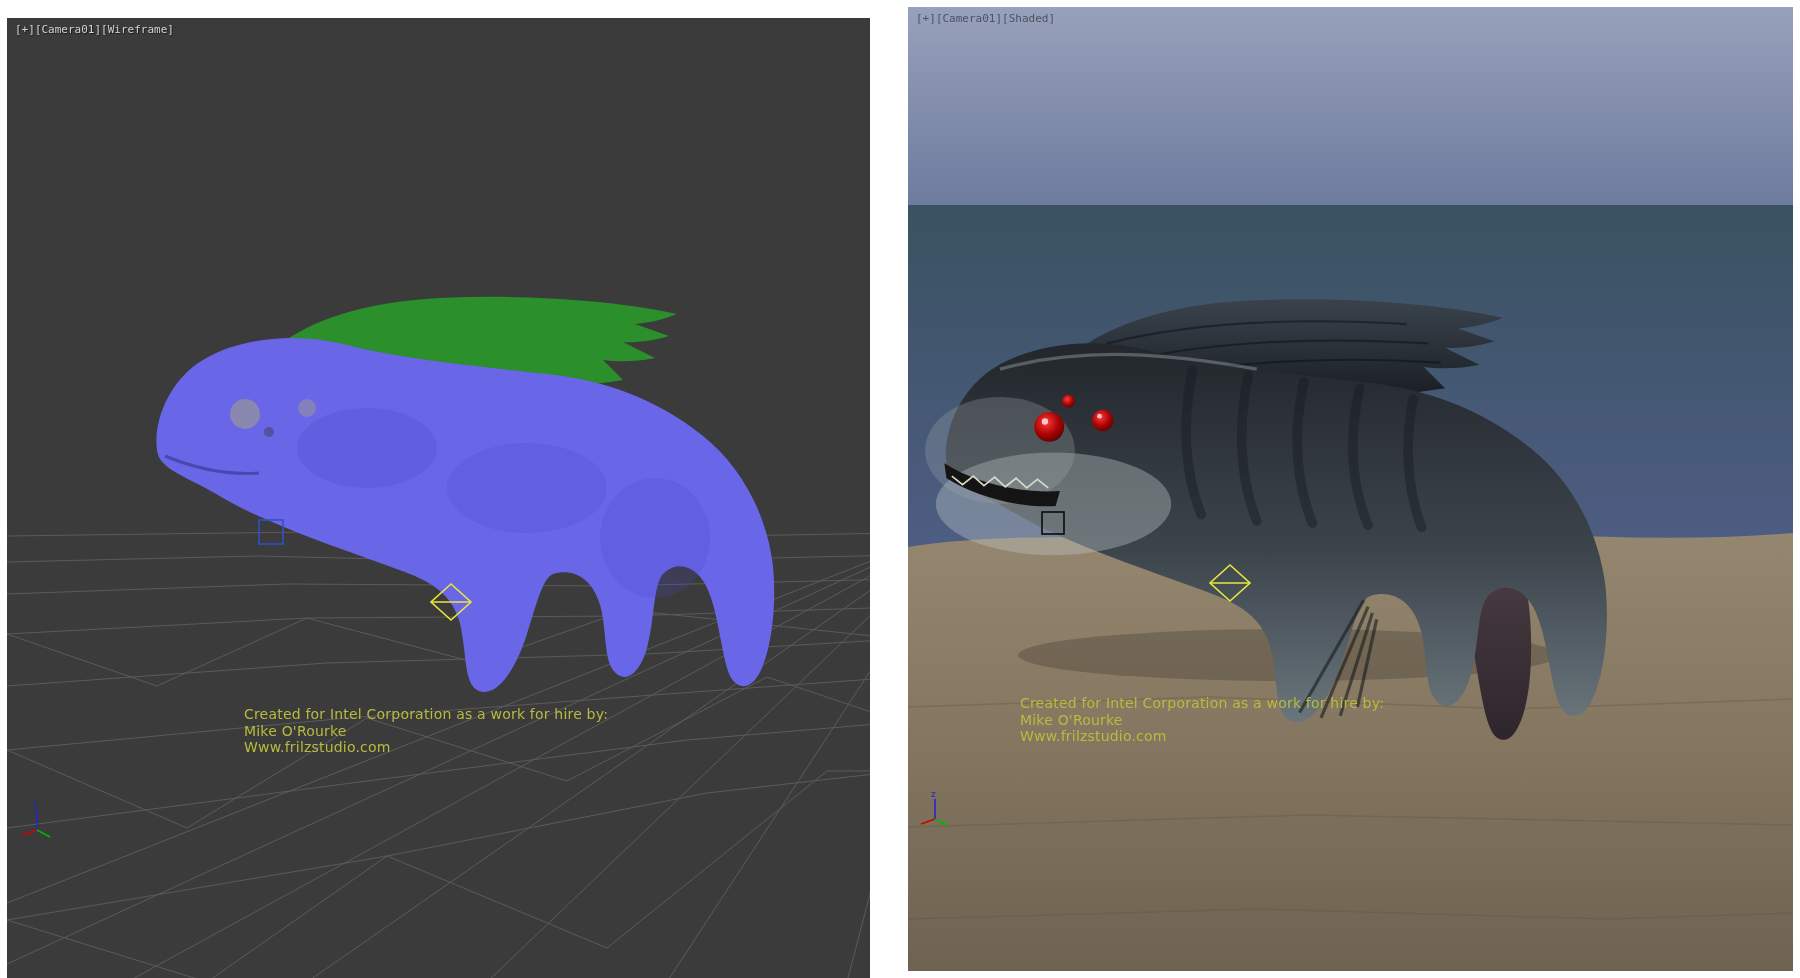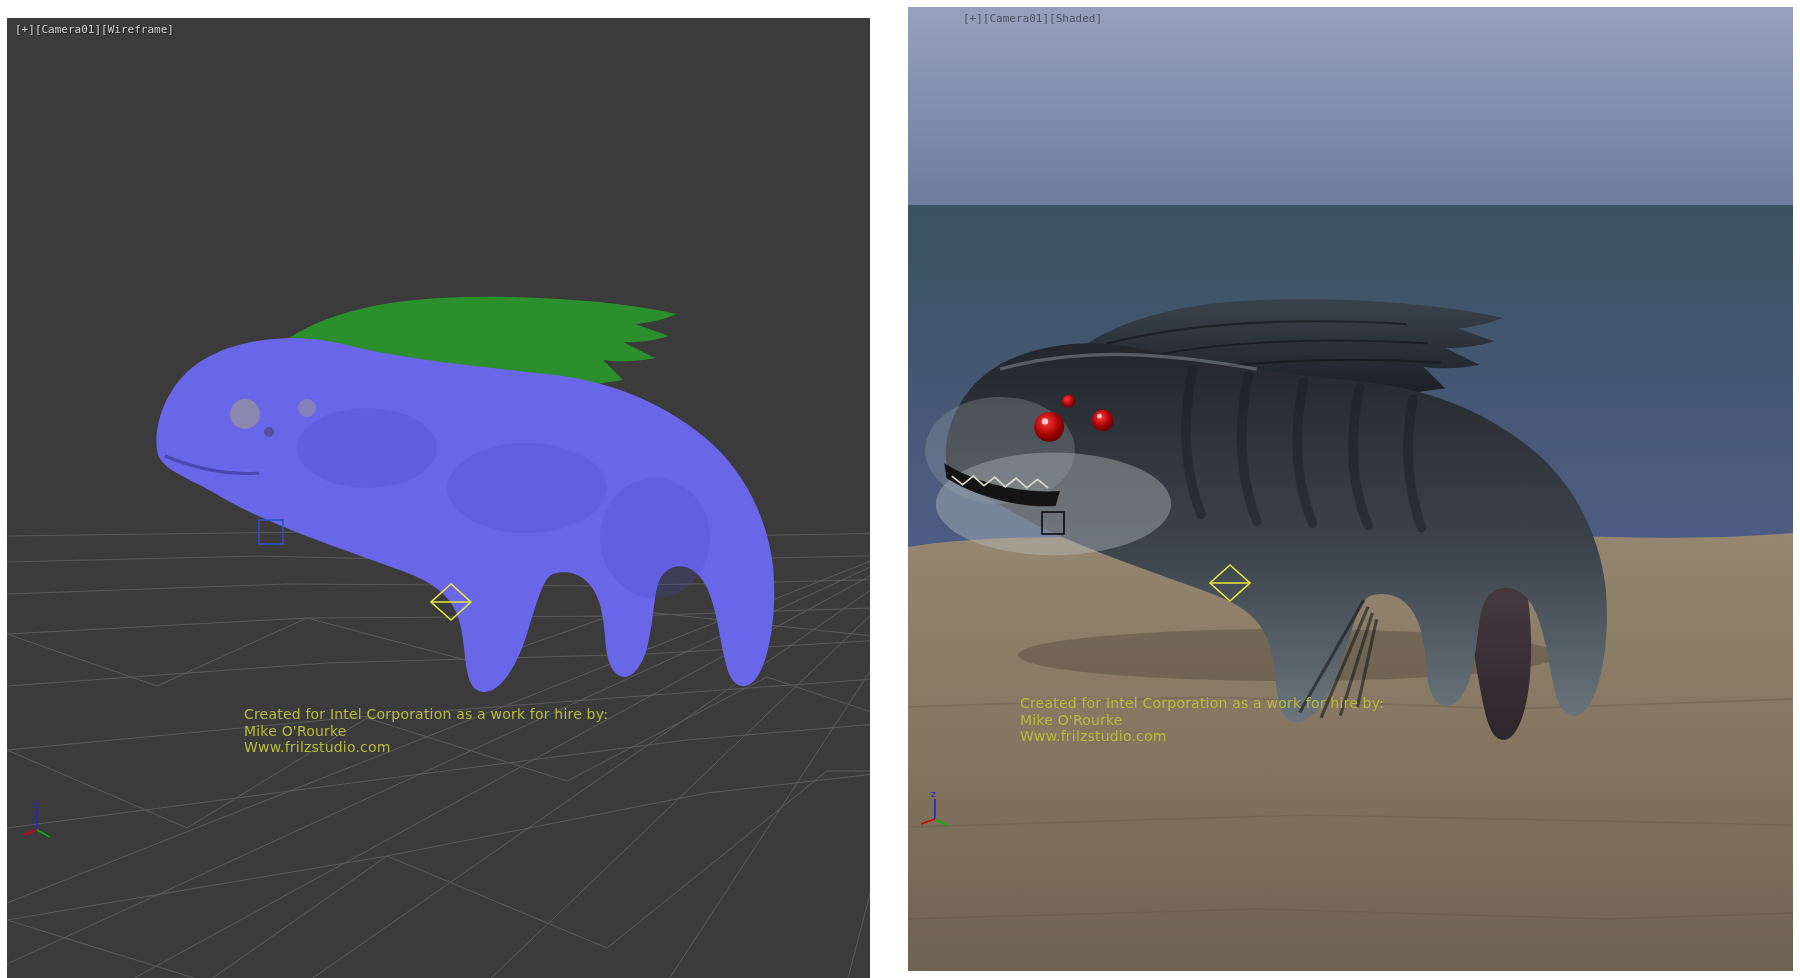--- a/index.html
+++ b/index.html
@@ -11,21 +11,21 @@
   .viewport{position:absolute;top:7px;height:964px;overflow:hidden;}
   .viewport.left{left:7px;width:863px;background:var(--wireframe-bg,#3b3b3b);margin-top:11px;}
   .viewport.right{left:908px;width:885px;background:var(--sky-bottom,#6d7b9e);}
   .vp-label{
     position:absolute;top:5px;left:8px;z-index:6;
     font-family:"DejaVu Sans Mono",monospace;font-size:11px;
     color:var(--label-text-left,#d2d2d2);
     text-shadow:1px 1px 1px rgba(0,0,0,.55);
     cursor:pointer;user-select:none;white-space:nowrap;
   }
-  .viewport.right .vp-label{color:var(--label-text-right,#4b5263);text-shadow:none;margin-left:47px;}
+  .viewport.right .vp-label{color:var(--label-text-right,#4b5263);text-shadow:none;}
   .vp-label span{display:inline-block;}
   svg.scene{position:absolute;left:0;top:0;}
   .credit{
     position:absolute;z-index:5;
     font-family:"DejaVu Sans",sans-serif;font-size:14px;line-height:1.18;
     color:var(--credit-text,#b8bc3c);letter-spacing:.2px;white-space:nowrap;
   }
   .viewport.left .credit{left:237px;top:688px;}
   .viewport.right .credit{left:112px;top:688px;}
 </style>

